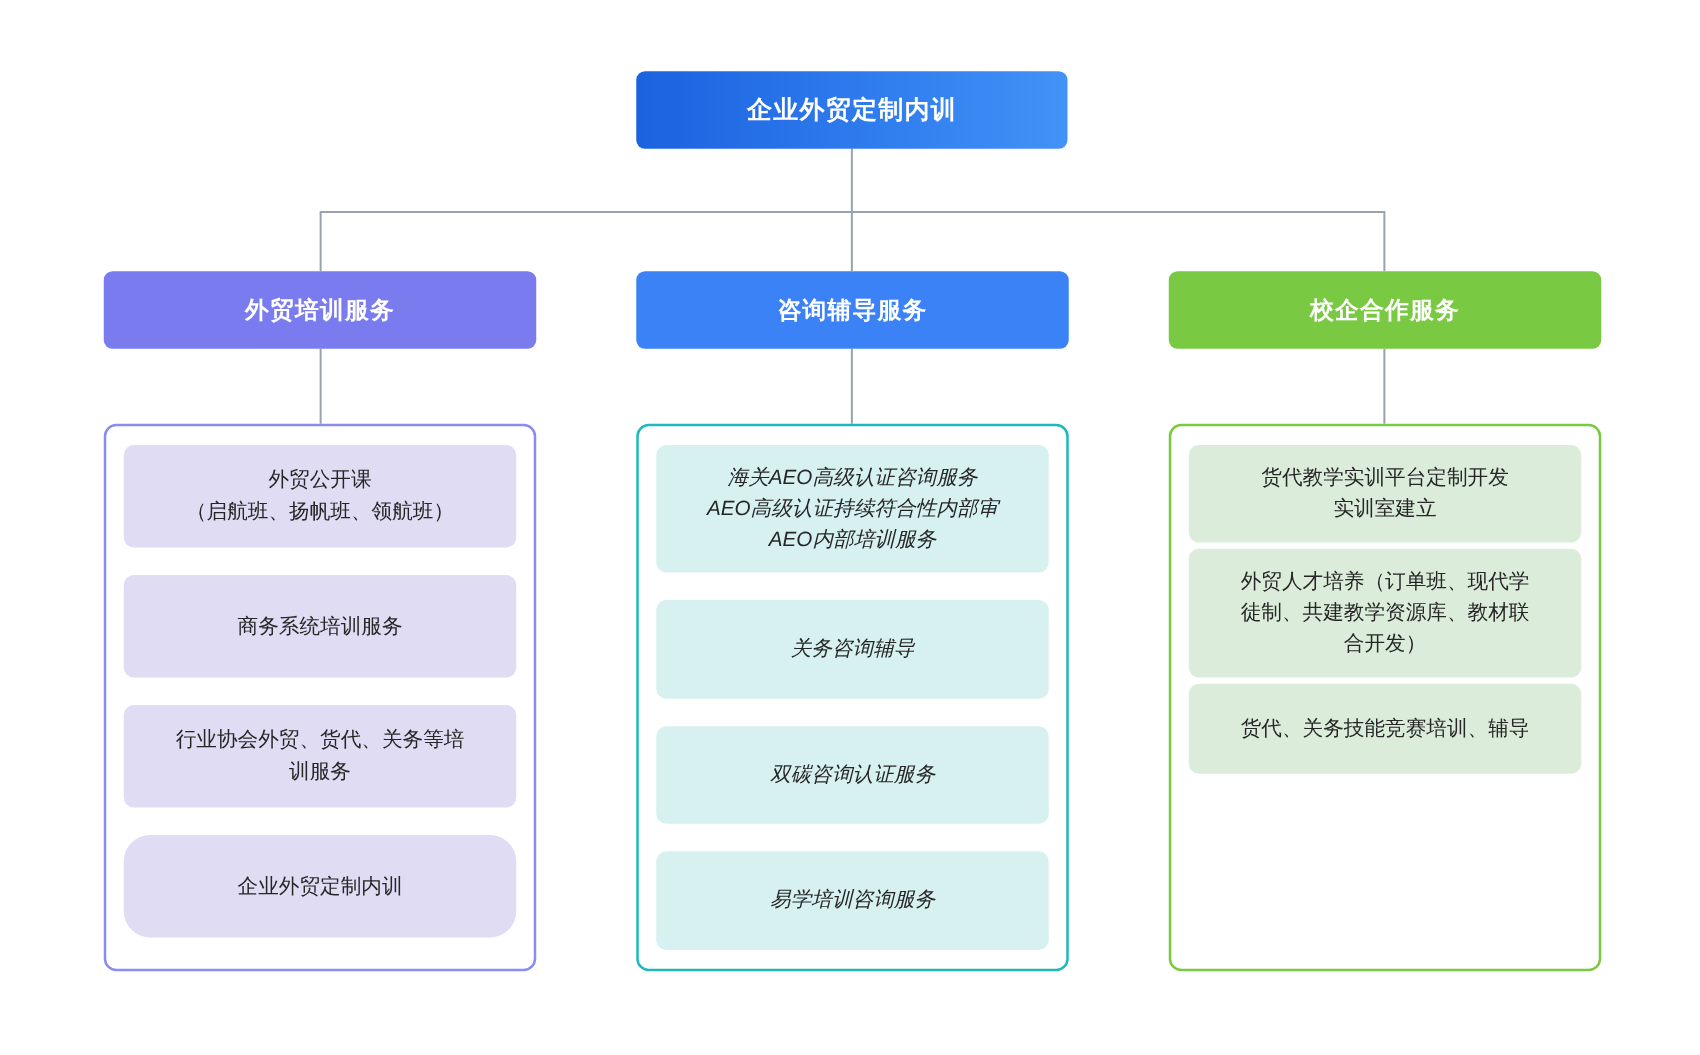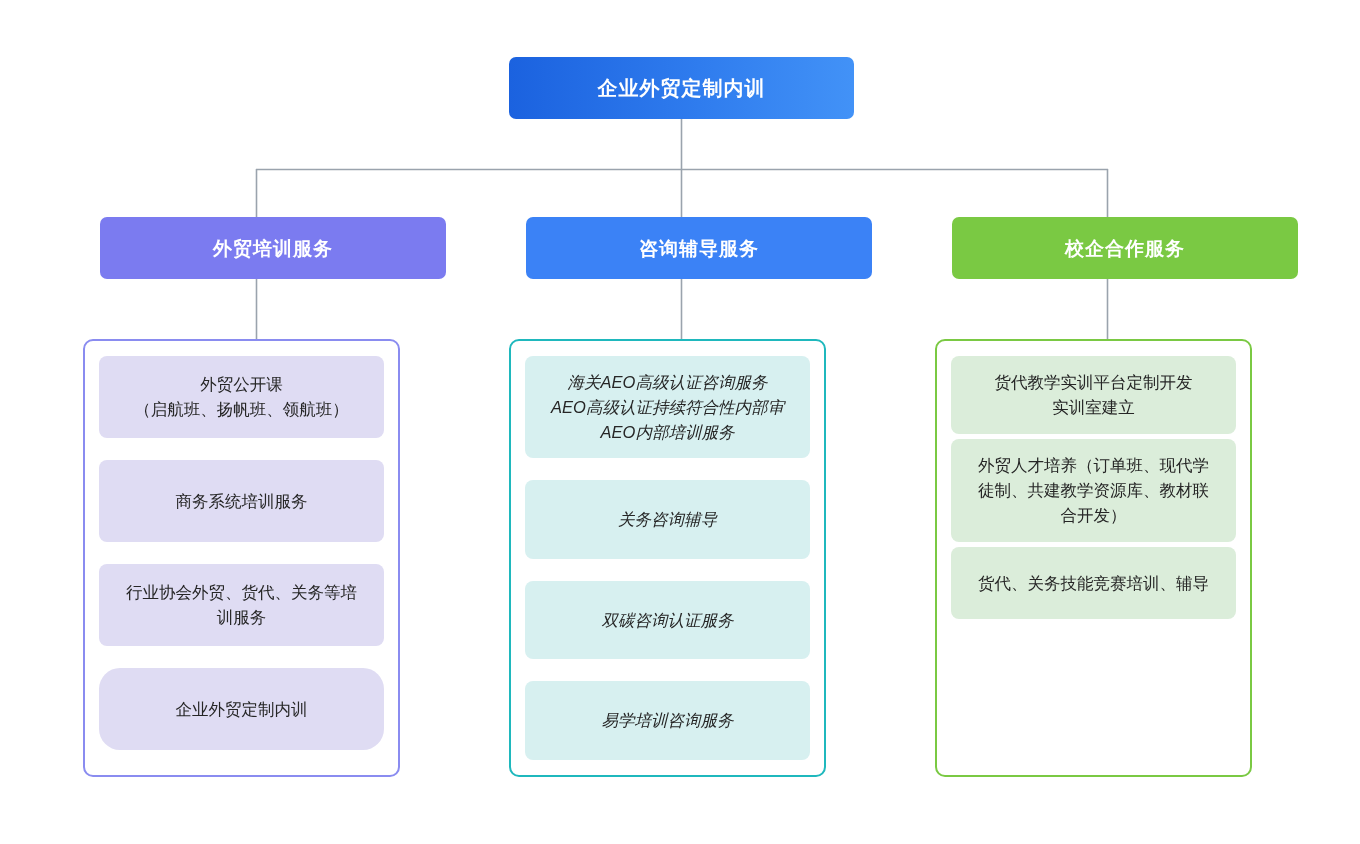--- a/index.html
+++ b/index.html
@@ -62,21 +62,21 @@
     width: 346px;
   }
   .col-0 { left: 83px; }
   .col-1 { left: 509px; }
   .col-2 { left: 935px; }
 
   
   .cat-header {
     position: absolute;
     top: 217px;
-    left: 17px;
+    left: 0;
     width: 346px;
     height: 62px;
     border-radius: 7px;
     display: flex;
     align-items: center;
     justify-content: center;
     box-sizing: border-box;
   }
   .cat-header .cat-title {
     color: #ffffff;
@@ -84,21 +84,21 @@
     font-weight: bold;
     letter-spacing: 1px;
     line-height: 1;
   }
 
   
   .items-box {
     position: absolute;
     top: 339px;
     left: 0;
-    width: 317px;
+    width: 346px;
     height: 438px;
     border-radius: 10px;
     border: 2px solid #888;
     background: #ffffff;
     box-sizing: border-box;
     padding: 15px 14px;
     display: flex;
     flex-direction: column;
     justify-content: flex-start;
   }

